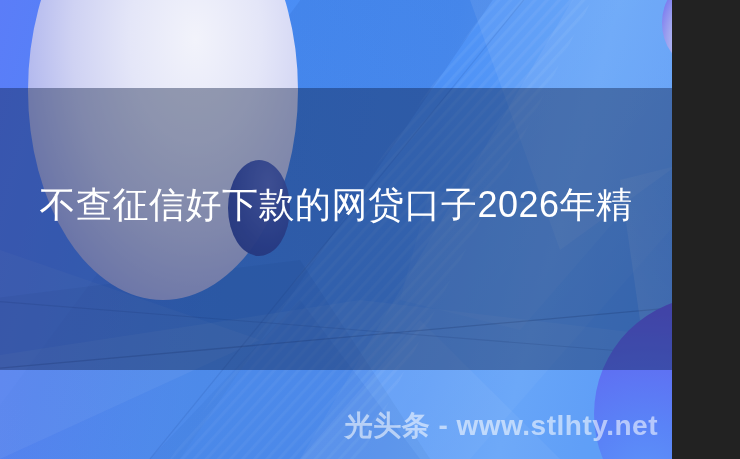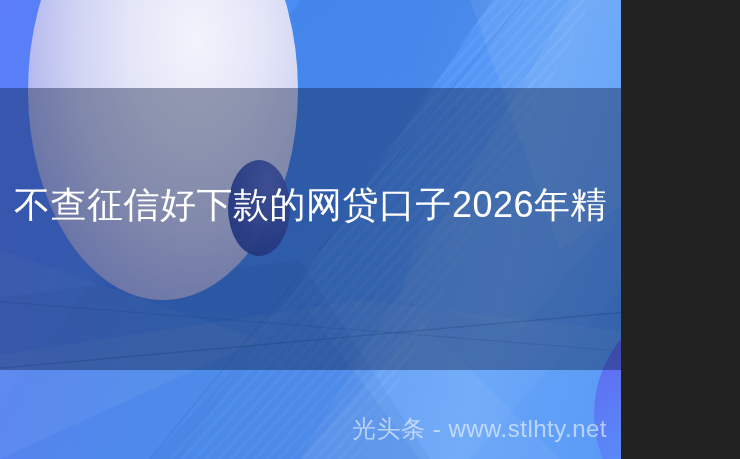--- a/index.html
+++ b/index.html
@@ -2,21 +2,21 @@
 <html><head>
 <meta charset="utf-8">
 <style>
   html, body {
     margin: 0;
     padding: 0;
     background: #222;
   }
   #stage {
     position: relative;
-    width: 621px;
+    width: 672px;
     height: 459px;
     overflow: hidden;
     font-family: "Liberation Sans", "DejaVu Sans", sans-serif;
     background: #4a8ef5;
   }
 
   
   .bg-base {
     position: absolute;
     inset: 0;
@@ -108,22 +108,22 @@
     white-space: nowrap;
   }
 
   
   .watermark {
     position: absolute;
     right: 14px;
     bottom: 14px;
     z-index: 7;
     color: rgba(255,255,255,0.56);
-    font-size: 24px;
-    font-weight: 400;
+    font-size: 28px;
+    font-weight: 700;
     letter-spacing: 0.5px;
     white-space: nowrap;
   }
 </style>
 </head>
 <body>
 
 <div id="stage">
 
   <div class="bg-base"></div>

